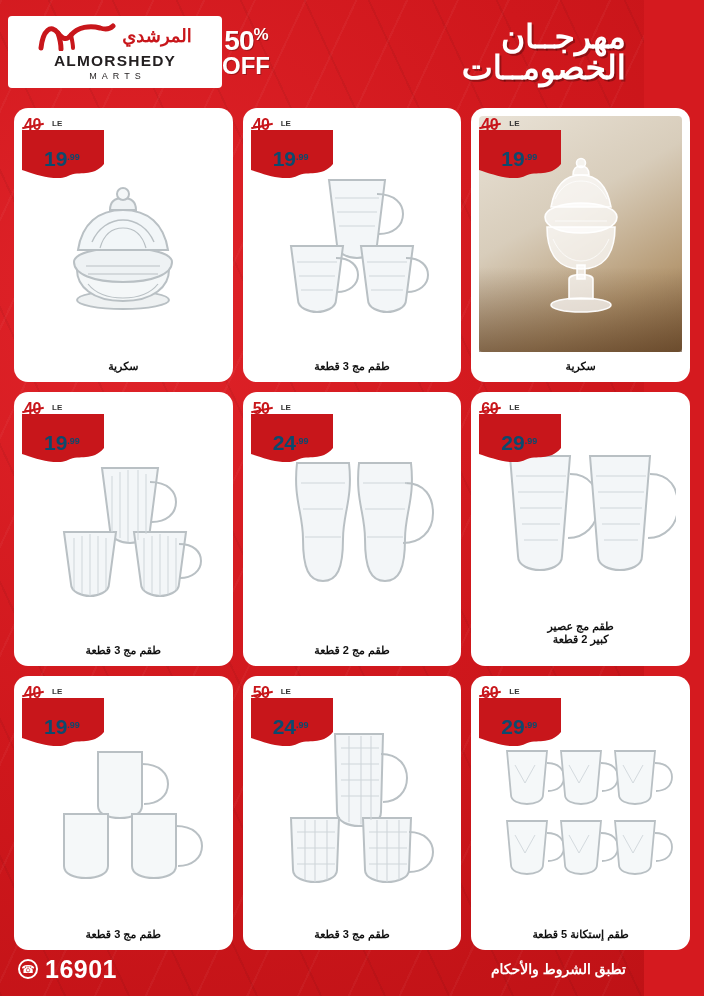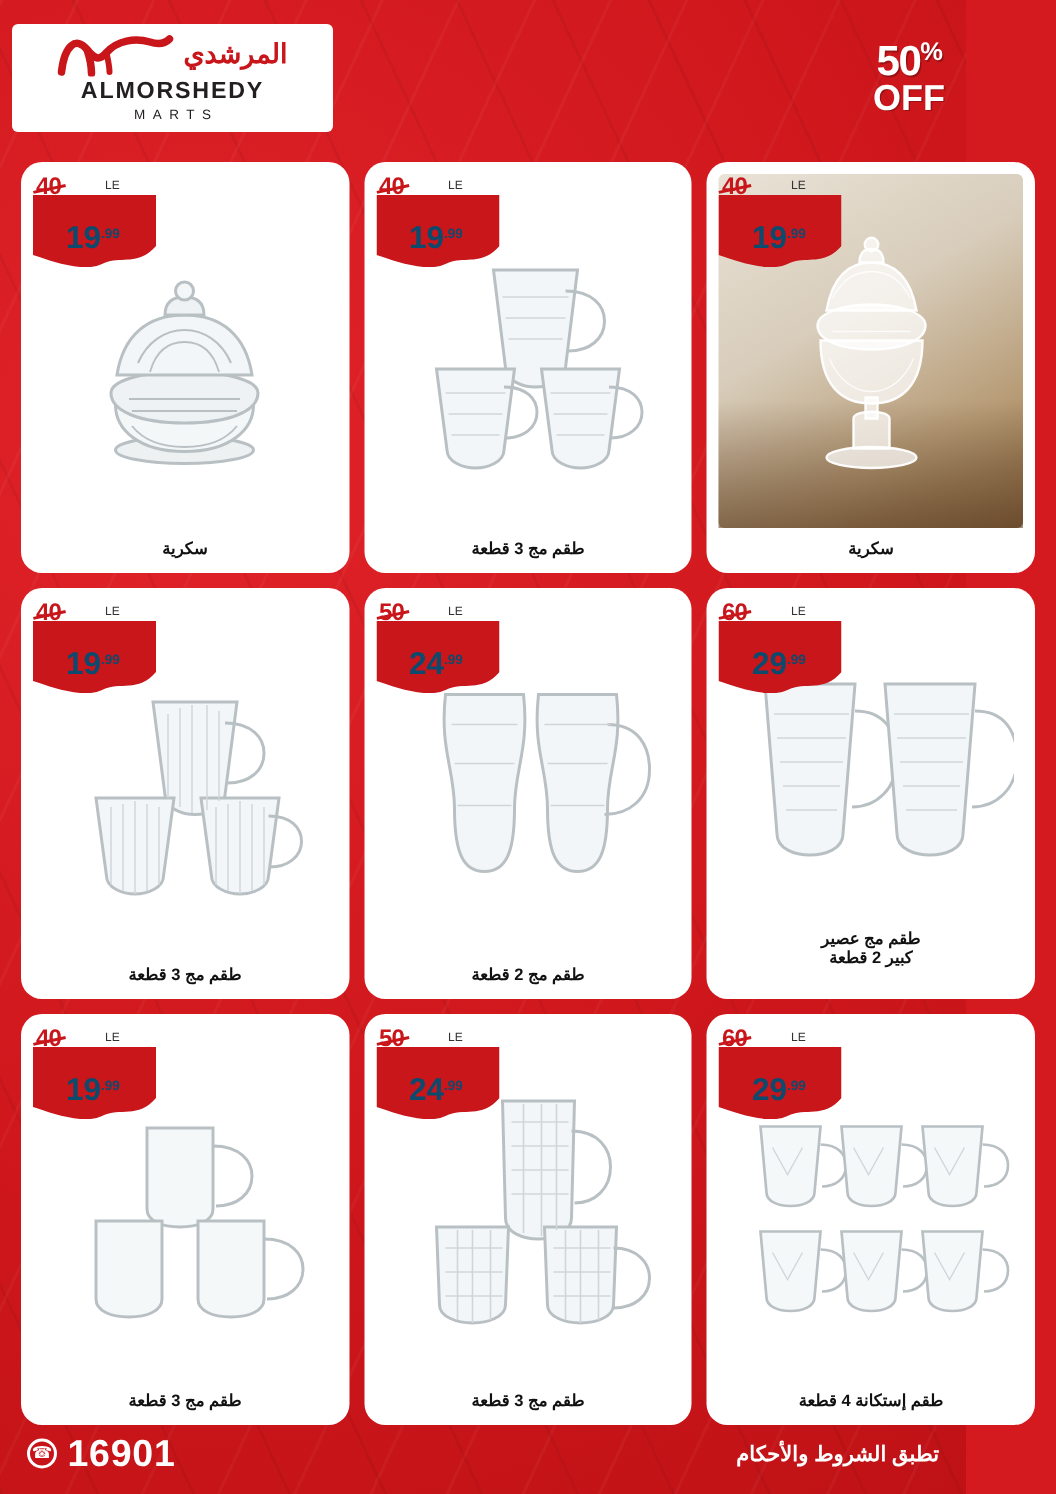--- a/index.html
+++ b/index.html
@@ -141,22 +141,22 @@
     position: absolute;
     top: 0; left: 2px;
     font-size: 16px; font-weight: bold; color: #c8161b;
     letter-spacing: -0.5px;
   }
   .tag .old .strike {
     position: absolute; left: -2px; right: -3px; top: 52%;
     height: 2px; background: #c8161b; transform: rotate(-12deg);
   }
   .tag .le-top {
-    position: absolute; top: 3px; left: 48px;
-    font-size: 8px; font-weight: normal; color: #333;
+    position: absolute; top: 3px; left: 30px;
+    font-size: 8px; font-weight: bold; color: #333;
   }
   .tag .banner {
     position: absolute;
     top: 14px; left: 0;
     width: 82px; height: 48px;
   }
   .tag .price {
     position: absolute;
     left: 22px; top: 32px;
     color: #0c4a6e; font-weight: bold;
@@ -204,20 +204,24 @@
       </div>
       <div class="logo-name">ALMORSHEDY</div>
       <div class="logo-sub">MARTS</div>
     </div>
 
     <div class="offmark">
       <div class="pct"><span>50</span><sup>%</sup></div>
       <div class="off">OFF</div>
     </div>
 
+    <div class="title-ar">
+      <span class="l1">مهرجــان</span>
+      <span class="l2">الخصومــات</span>
+    </div>
   </div>
 
   <div class="grid">
 
     <div class="card">
       <div class="tag">
         <span class="old"><span>40</span><i class="strike"></i></span>
         <span class="le-top">LE</span>
         <svg class="banner" viewBox="0 0 82 48">
           <path d="M0 0 H82 V34 C70 48 58 40 46 46 C34 52 12 44 0 40 Z" fill="#c8161b"></path>
@@ -465,21 +469,21 @@
             <path d="M118 112 C130 112 135 119 135 126 C135 135 128 140 119 140" fill="none"></path>
             <path d="M132 100 L136 144 C136 150 144 153 152 153 C160 153 168 150 168 144 L172 100 Z"></path>
             <path d="M172 112 C184 112 189 119 189 126 C189 135 182 140 173 140" fill="none"></path>
           </g>
           <g fill="none" stroke="#cfd6da" stroke-width="0.9">
             <path d="M32 44 L42 62 L52 44 M86 44 L96 62 L106 44 M140 44 L150 62 L160 44"></path>
             <path d="M32 114 L42 132 L52 114 M86 114 L96 132 L106 114 M140 114 L150 132 L160 114"></path>
           </g>
         </svg>
       </div>
-      <div class="pname">طقم إستكانة 4 قطعة</div>
+      <div class="pname">طقم إستكانة 5 قطعة</div>
     </div>
 
   </div>
 
   <div class="footer">
     <div class="phone">
       <span class="circ">☎</span>
       <span class="num">16901</span>
     </div>
     <div class="terms">تطبق الشروط والأحكام</div>

